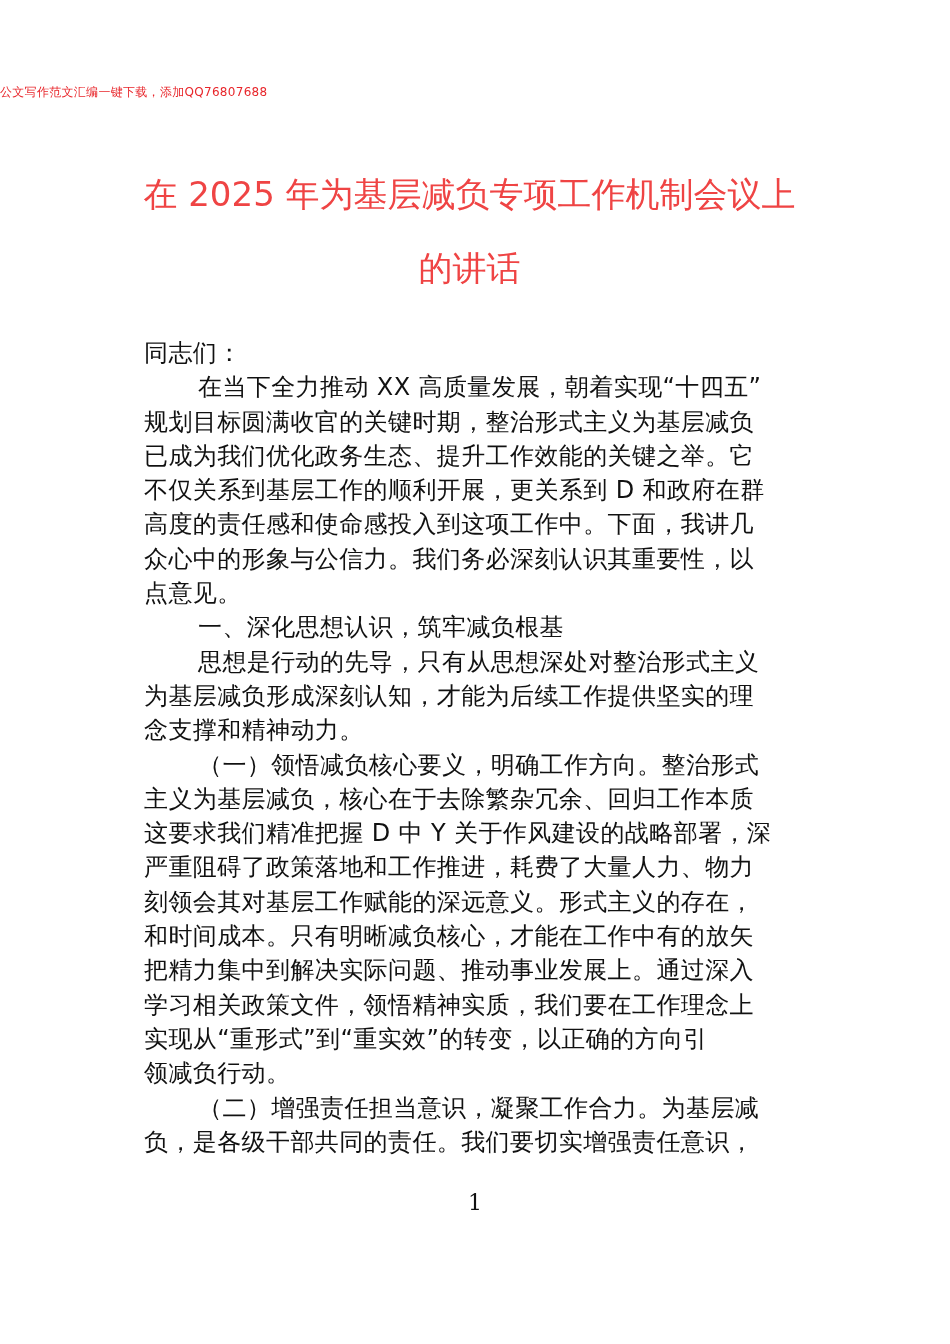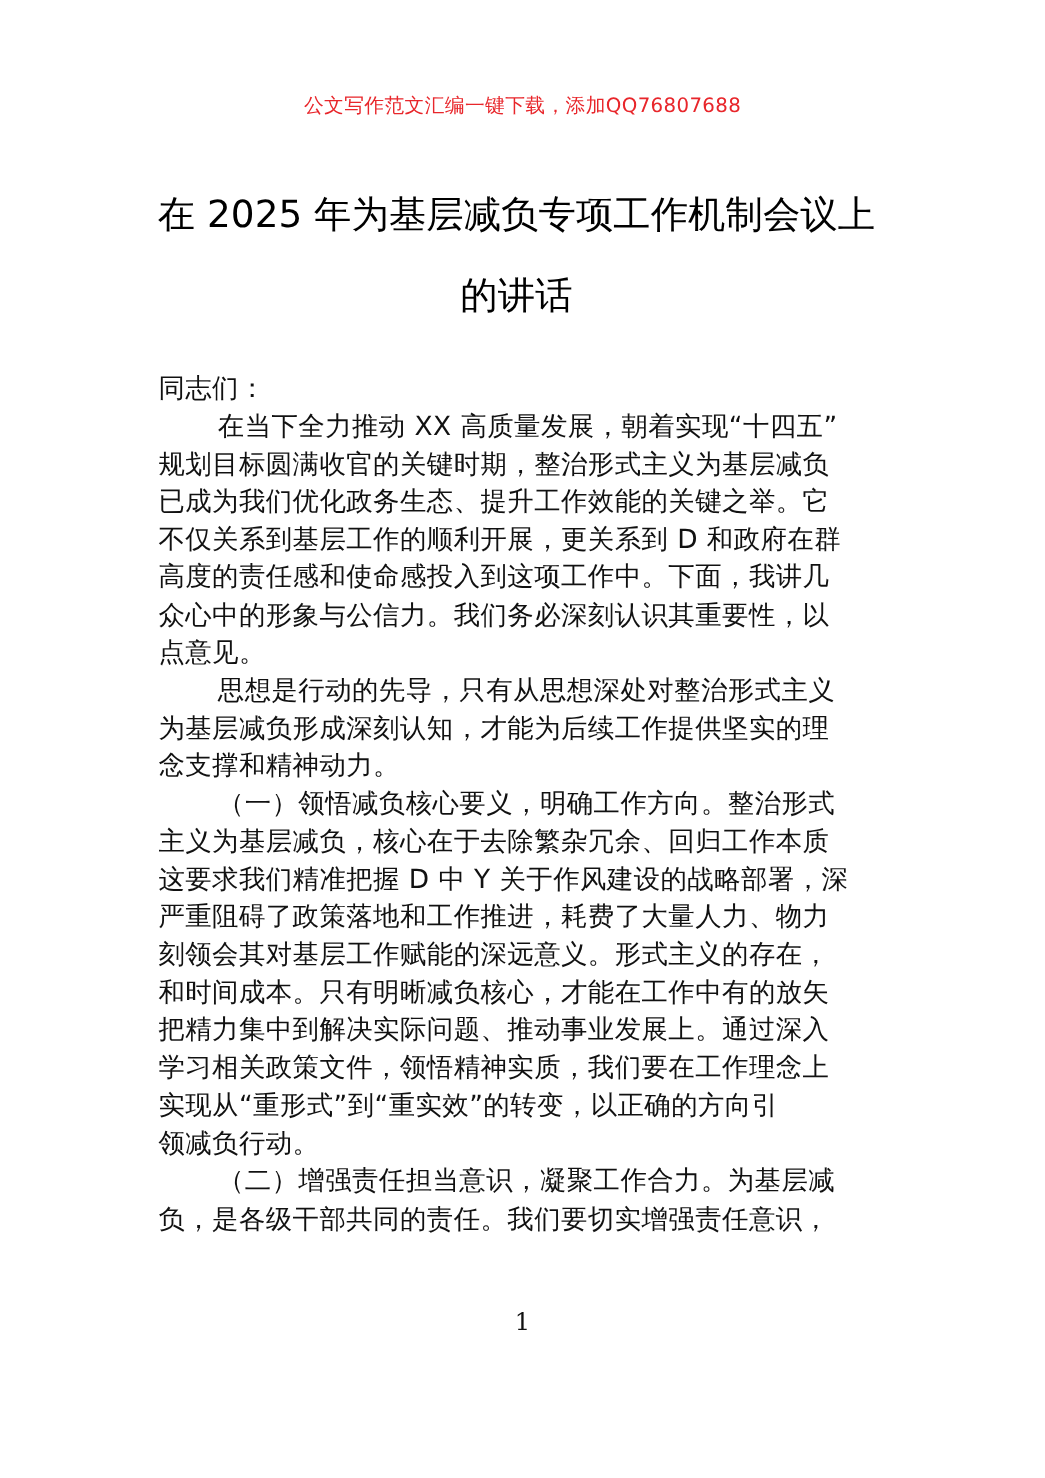--- a/index.html
+++ b/index.html
@@ -1,18 +1,18 @@
 <!DOCTYPE html>
 <html><head>
   <meta charset="utf-8">
   <style>
     html, body { margin: 0; padding: 0; background: #ffffff; }
     body { width: 950px; height: 1344px; position: relative; overflow: hidden; font-family: "DejaVu Sans", sans-serif; color: #111; }
-    .header-note { position: absolute; top: 84px; left: 0; width: 950px; text-align: center; color: #e8262b; font-size: 18px; letter-spacing: 0.3px; }
-    .title { position: absolute; left: 0; width: 939px; text-align: center; font-size: 34px; color: #000000; }
+    .header-note { position: absolute; top: 84px; left: 0; width: 950px; text-align: left; color: #e8262b; font-size: 12px; letter-spacing: 0.3px; }
+    .title { position: absolute; left: 0; width: 939px; text-align: center; font-size: 34px; color: #ef4444; }
     .title.l1 { top: 172px; }
     .title.l2 { top: 246px; }
     .body-text { position: absolute; left: 144px; width: 670px; top: 336px; }
     .line { height: 34.3px; line-height: 34.3px; font-size: 24px; white-space: nowrap; letter-spacing: 0.4px; }
     .indent { padding-left: 54px; }
     .page-number { position: absolute; top: 1190px; left: 0; width: 950px; text-align: center; font-family: "DejaVu Serif", serif; font-size: 22px; }
   </style>
 </head>
 <body>
 
@@ -24,20 +24,21 @@
 
   <div class="body-text">
     <div class="line">同志们：</div>
     <div class="line indent">在当下全力推动 XX 高质量发展，朝着实现“十四五”</div>
     <div class="line">规划目标圆满收官的关键时期，整治形式主义为基层减负</div>
     <div class="line">已成为我们优化政务生态、提升工作效能的关键之举。它</div>
     <div class="line">不仅关系到基层工作的顺利开展，更关系到 D 和政府在群</div>
     <div class="line">高度的责任感和使命感投入到这项工作中。下面，我讲几</div>
     <div class="line">众心中的形象与公信力。我们务必深刻认识其重要性，以</div>
     <div class="line">点意见。</div>
+    <div class="line indent">一、深化思想认识，筑牢减负根基</div>
     <div class="line indent">思想是行动的先导，只有从思想深处对整治形式主义</div>
     <div class="line">为基层减负形成深刻认知，才能为后续工作提供坚实的理</div>
     <div class="line">念支撑和精神动力。</div>
     <div class="line indent">（一）领悟减负核心要义，明确工作方向。整治形式</div>
     <div class="line">主义为基层减负，核心在于去除繁杂冗余、回归工作本质</div>
     <div class="line">这要求我们精准把握 D 中 Y 关于作风建设的战略部署，深</div>
     <div class="line">严重阻碍了政策落地和工作推进，耗费了大量人力、物力</div>
     <div class="line">刻领会其对基层工作赋能的深远意义。形式主义的存在，</div>
     <div class="line">和时间成本。只有明晰减负核心，才能在工作中有的放矢</div>
     <div class="line">把精力集中到解决实际问题、推动事业发展上。通过深入</div>

